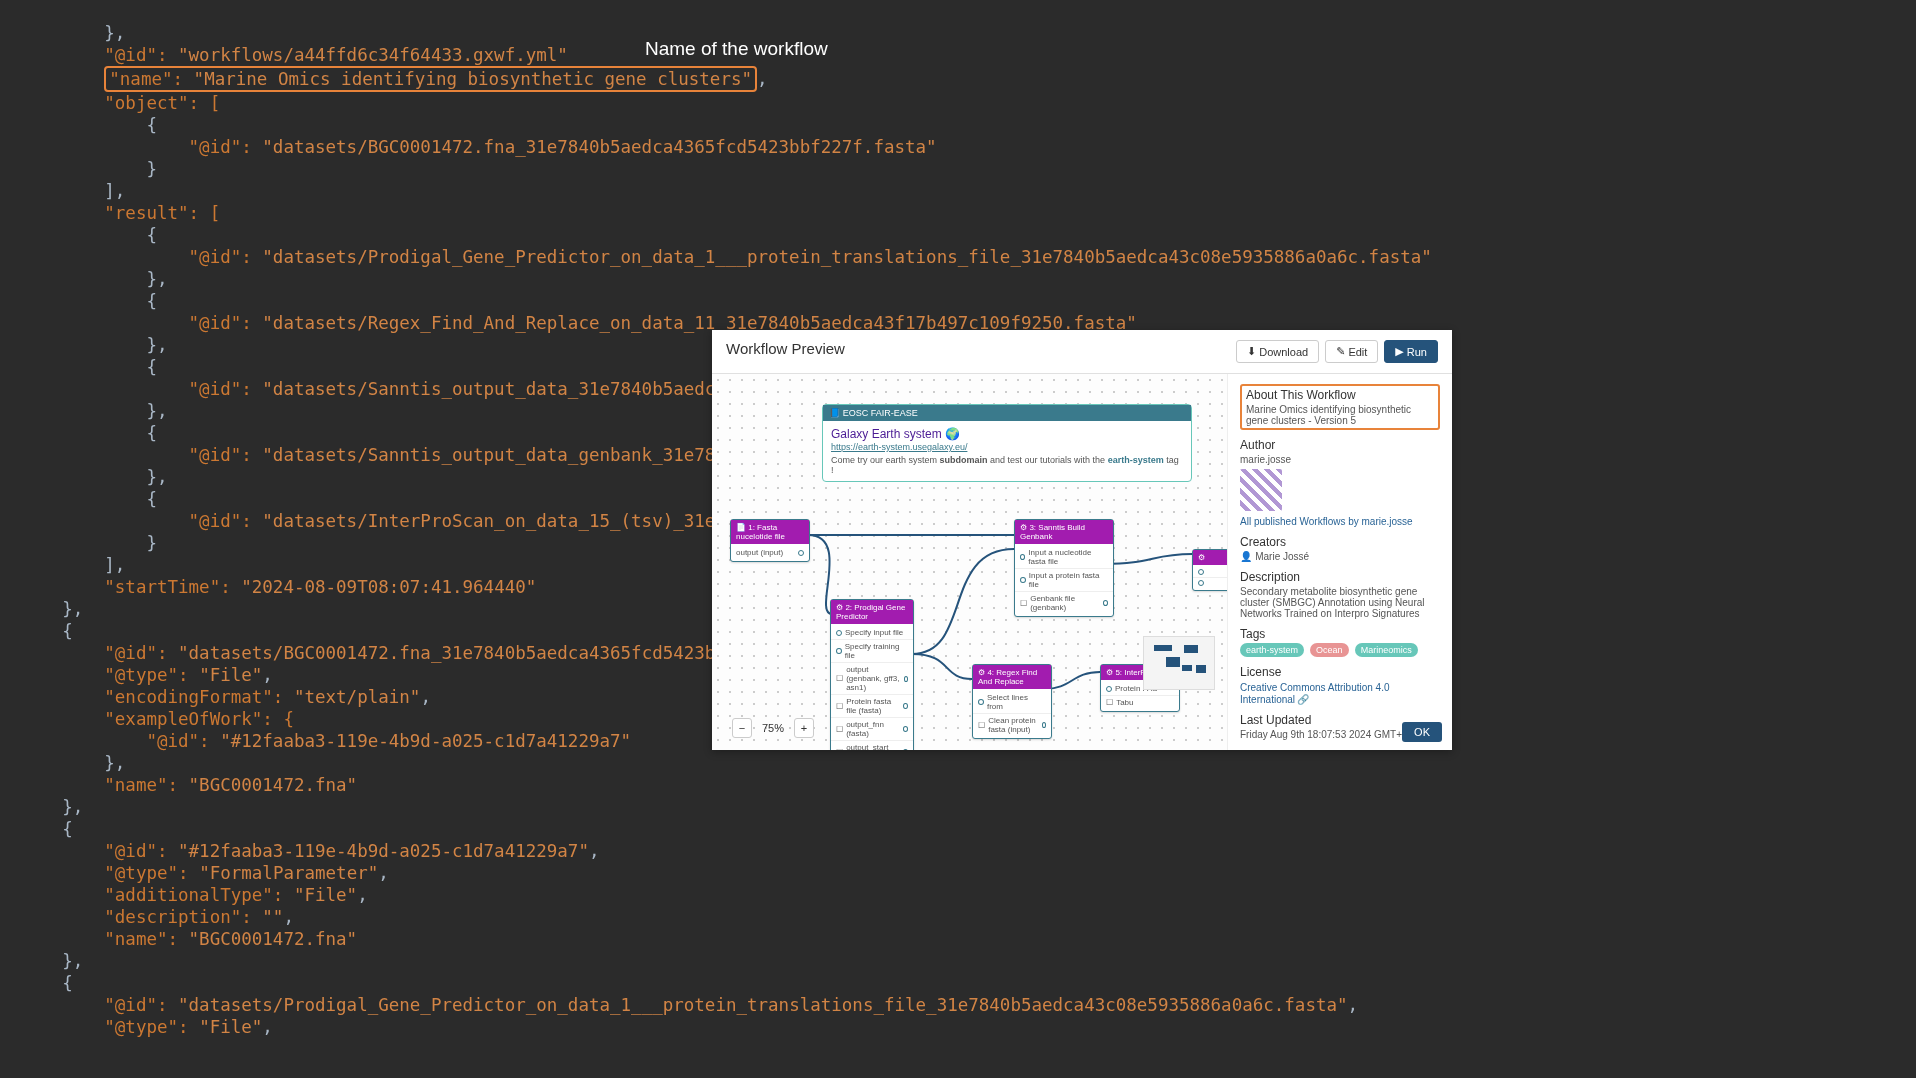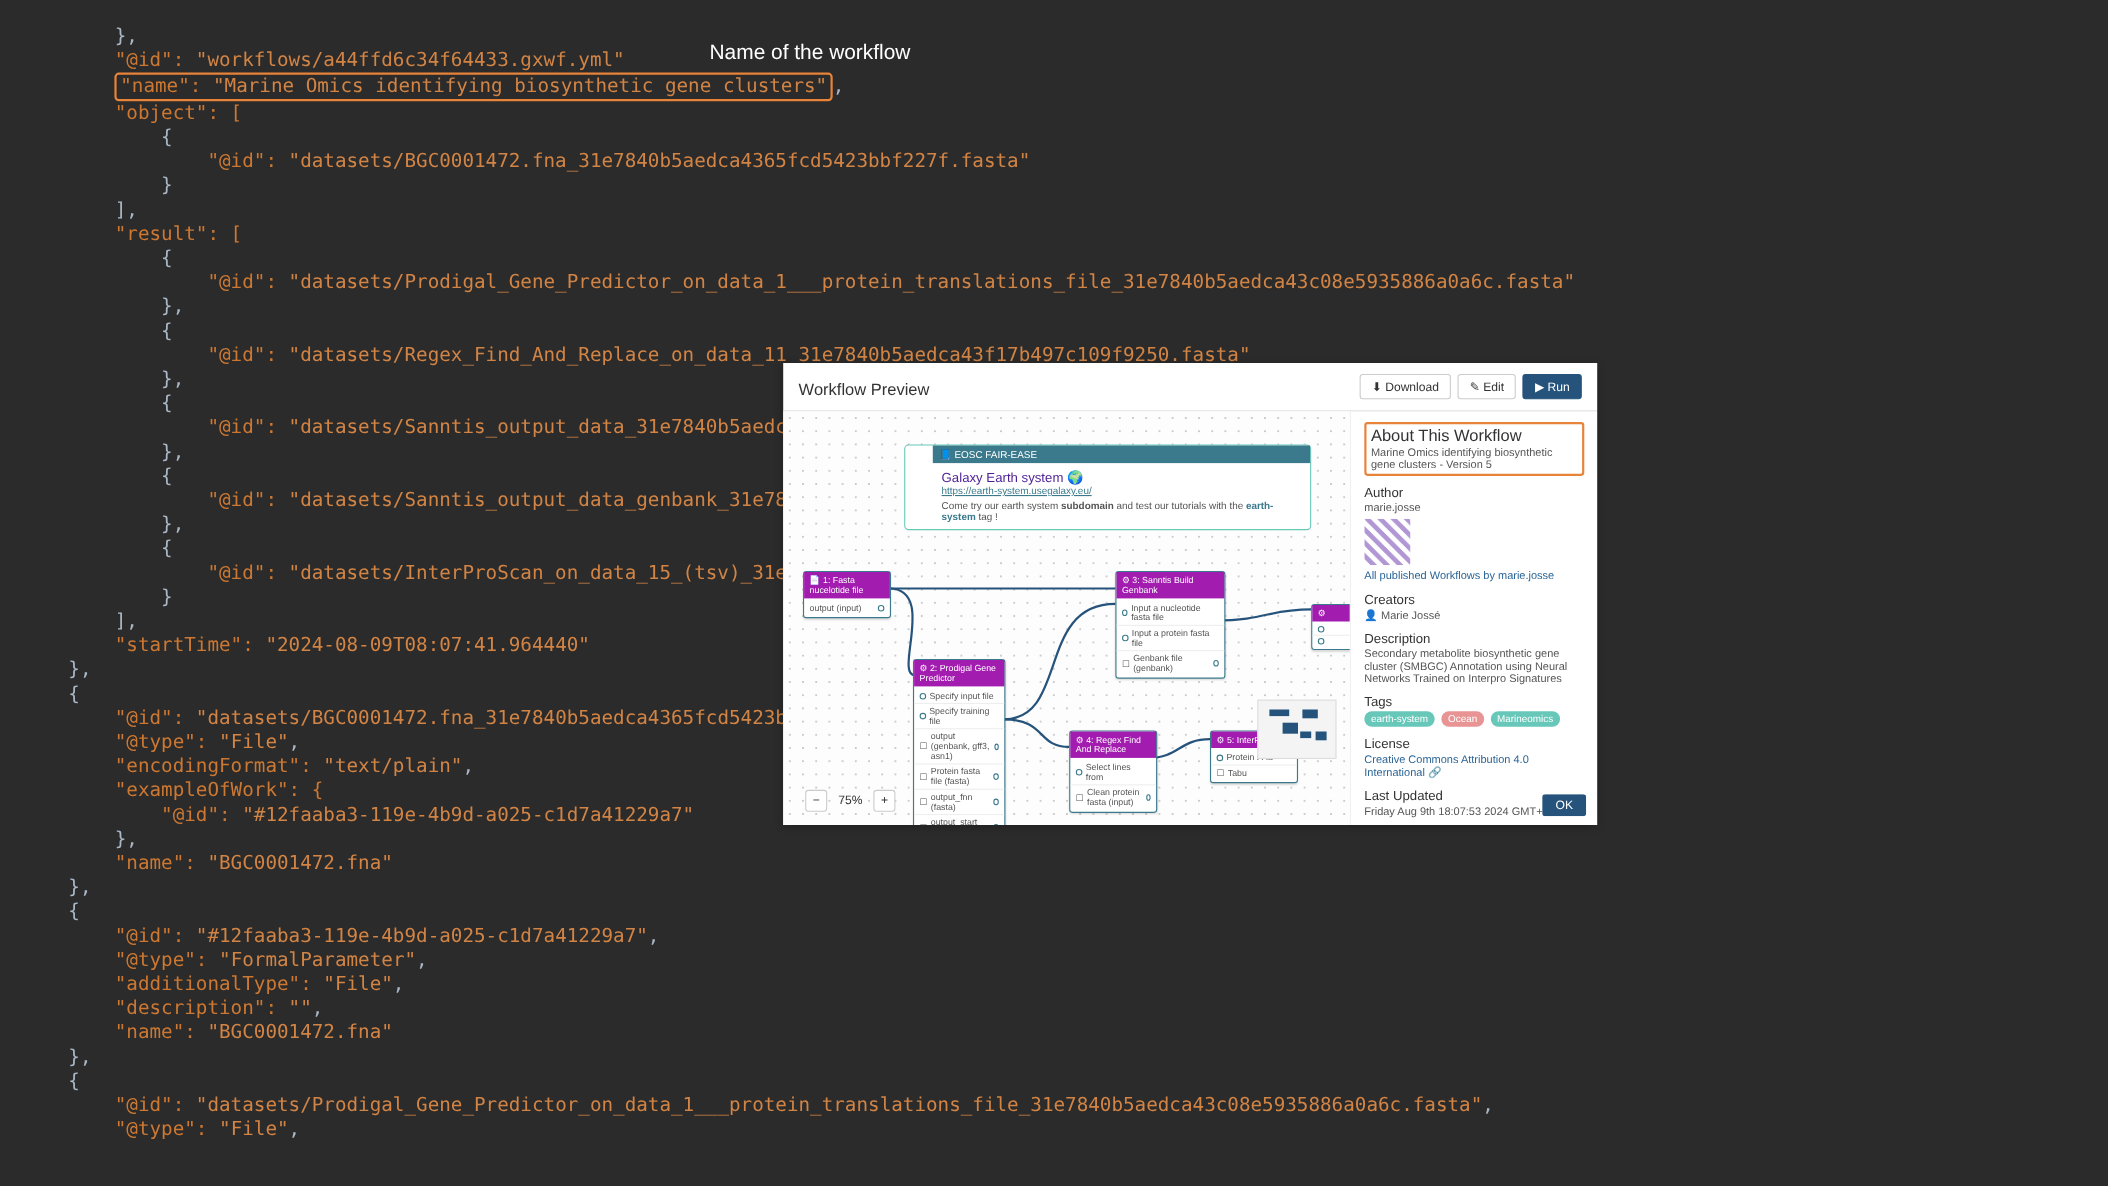--- a/index.html
+++ b/index.html
@@ -45,21 +45,21 @@
   height: 420px;
   background: #ffffff;
   font-family: -apple-system, 'Segoe UI', sans-serif;
   color: #333;
   overflow: hidden;
   box-shadow: 0 2px 8px rgba(0,0,0,0.3);
 }
 .preview-header {
   display: flex;
   justify-content: space-between;
-  align-items: flex-end;
+  align-items: flex-start;
   padding: 10px 14px;
   border-bottom: 1px solid #e0e0e0;
 }
 .preview-title {
   font-size: 15px;
   font-weight: 500;
   color: #333;
 }
 .preview-buttons { display: flex; gap: 6px; }
 .pbtn {
@@ -90,21 +90,21 @@
   font-size: 11px;
   overflow-y: auto;
   border-left: 1px solid #eee;
 }
 .about-box {
   border: 2px solid #e8833a;
   border-radius: 3px;
   padding: 2px 4px;
   margin-bottom: 8px;
 }
-.about-title { font-size: 15px; font-weight: 500; color: #333; }
+.about-title { font-size: 12px; font-weight: 500; color: #333; }
 .about-sub { font-size: 10px; color: #555; margin-top: 2px; }
 .sec-label { font-size: 12px; font-weight: 500; color: #333; margin-top: 8px; margin-bottom: 2px; }
 .sec-val { font-size: 10px; color: #555; }
 .link { color: #2a6496; font-size: 10px; }
 .avatar-img {
   width: 42px; height: 42px;
   background: linear-gradient(45deg, #b197d4 25%, #fff 25%, #fff 50%, #b197d4 50%, #b197d4 75%, #fff 75%);
   background-size: 12px 12px;
   border-radius: 2px;
   margin: 4px 0;
@@ -120,21 +120,20 @@
 }
 .tag.ocean { background: #e89494; }
 .info-banner {
   position: absolute;
   top: 30px;
   left: 110px;
   width: 370px;
   border: 1px solid #67c7b9;
   border-radius: 4px;
   background: #fff;
-  padding-left: 25px;
 }
 .banner-head {
   background: #3a7a8c;
   color: #fff;
   font-size: 9px;
   padding: 3px 6px;
 }
 .banner-body { padding: 6px 8px; font-size: 10px; }
 .banner-title { color: #4c1d95; font-weight: 500; font-size: 12px; }
 .banner-link { color: #3a7a8c; font-size: 9px; text-decoration: underline; }

